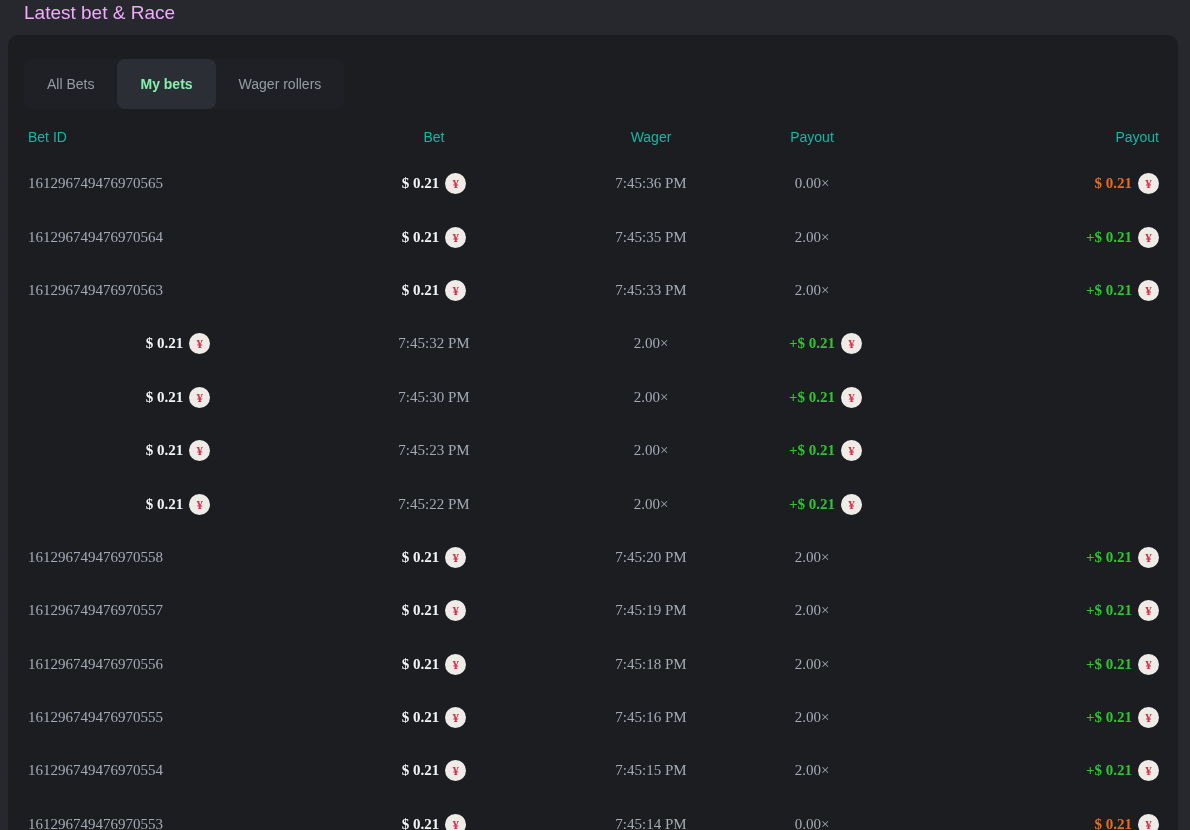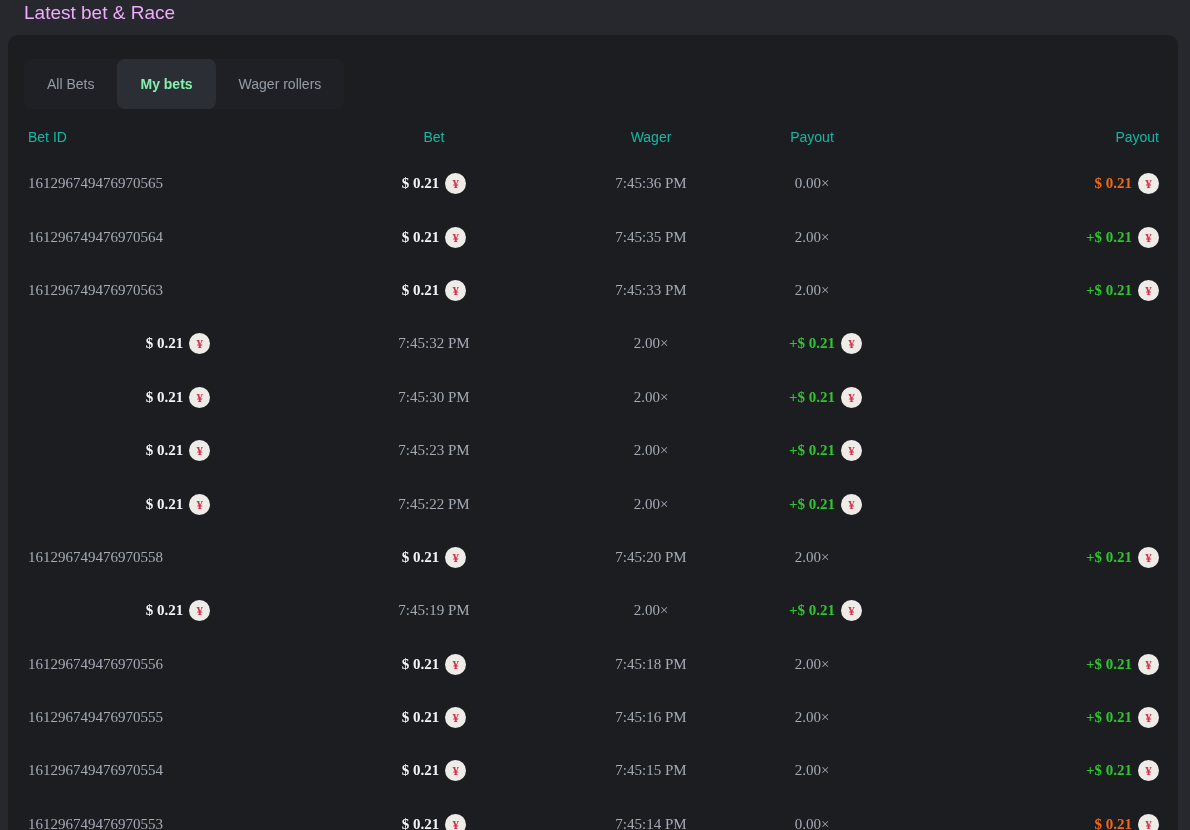--- a/index.html
+++ b/index.html
@@ -170,20 +170,21 @@
       <span class="coin" style="background: rgb(239, 236, 232); color: rgb(215, 48, 75);">¥</span>
     </div>
     <div class="c-center">7:45:20 PM</div>
     <div class="c-center">2.00×</div>
     <div class="c-right profit-cell">
       <span style="color: rgb(46, 197, 46);">+$ 0.21</span>
       <span class="coin" style="background: rgb(239, 236, 232); color: rgb(215, 48, 75);">¥</span>
     </div>
   </div>
         <div class="trow">
+    <div class="c-left">161296749476970557</div>
     <div class="bet-cell">
       <span>$ 0.21</span>
       <span class="coin" style="background: rgb(239, 236, 232); color: rgb(215, 48, 75);">¥</span>
     </div>
     <div class="c-center">7:45:19 PM</div>
     <div class="c-center">2.00×</div>
     <div class="c-right profit-cell">
       <span style="color: rgb(46, 197, 46);">+$ 0.21</span>
       <span class="coin" style="background: rgb(239, 236, 232); color: rgb(215, 48, 75);">¥</span>
     </div>

